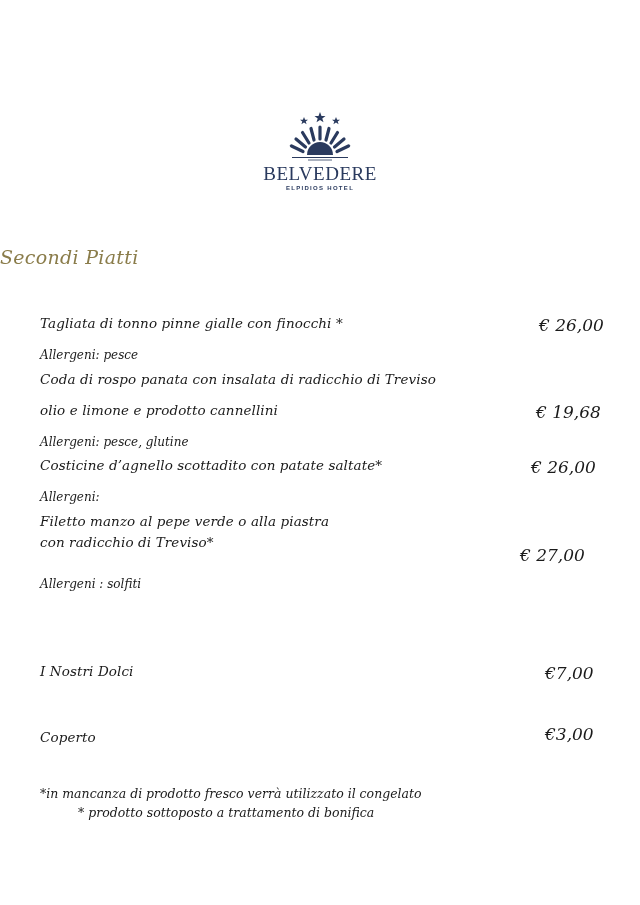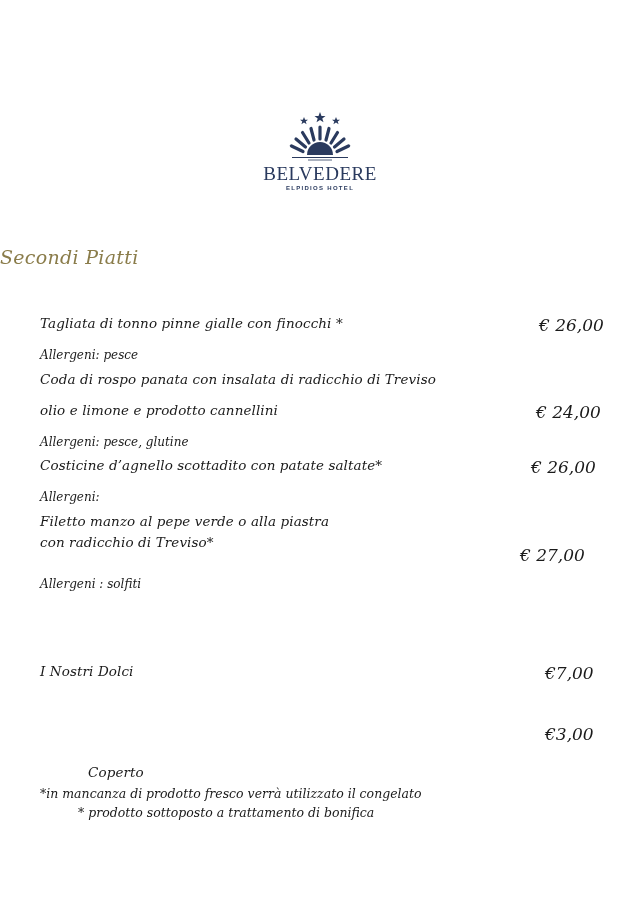--- a/index.html
+++ b/index.html
@@ -50,34 +50,34 @@
   </div>
 
   <div class="section-title">Secondi Piatti</div>
 
   <div class="line" style="top:315px;">Tagliata di tonno pinne gialle con finocchi *</div>
   <div class="price" style="top:315px; left:539px;">€ 26,00</div>
   <div class="allergen" style="top:348px;">Allergeni: pesce</div>
 
   <div class="line" style="top:371px;">Coda di rospo panata con insalata di radicchio di Treviso</div>
   <div class="line" style="top:402px;">olio  e limone  e prodotto cannellini</div>
-  <div class="price" style="top:402px; left:536px;">€ 24,00</div>
+  <div class="price" style="top:402px; left:536px;">€ 19,68</div>
   <div class="allergen" style="top:435px;">Allergeni: pesce, glutine</div>
 
   <div class="line" style="top:457px;">Costicine d’agnello scottadito con patate saltate*</div>
   <div class="price" style="top:457px; left:531px;">€ 26,00</div>
   <div class="allergen" style="top:490px;">Allergeni:</div>
 
   <div class="line" style="top:513px;">Filetto manzo al pepe verde o alla piastra</div>
   <div class="line" style="top:534px;">con radicchio di Treviso*</div>
   <div class="price" style="top:545px; left:520px;font-style:italic;">€ 27,00</div>
   <div class="allergen" style="top:577px;">Allergeni : solfiti</div>
 
   <div class="line" style="top:663px;">I Nostri Dolci</div>
   <div class="price" style="top:663px; left:545px;">€7,00</div>
 
-  <div class="line" style="top:764px;margin-left:48px;">Coperto</div>
+  <div class="line" style="top:729px;">Coperto</div>
   <div class="price" style="top:724px; left:545px;">€3,00</div>
 
   <div class="note" style="top:786px; left:40px;">*in mancanza di prodotto fresco verrà utilizzato il congelato</div>
   <div class="note" style="top:805px; left:78px;text-align:right;">* prodotto sottoposto a trattamento di bonifica</div>
 
 </div>
 
 </body></html>

